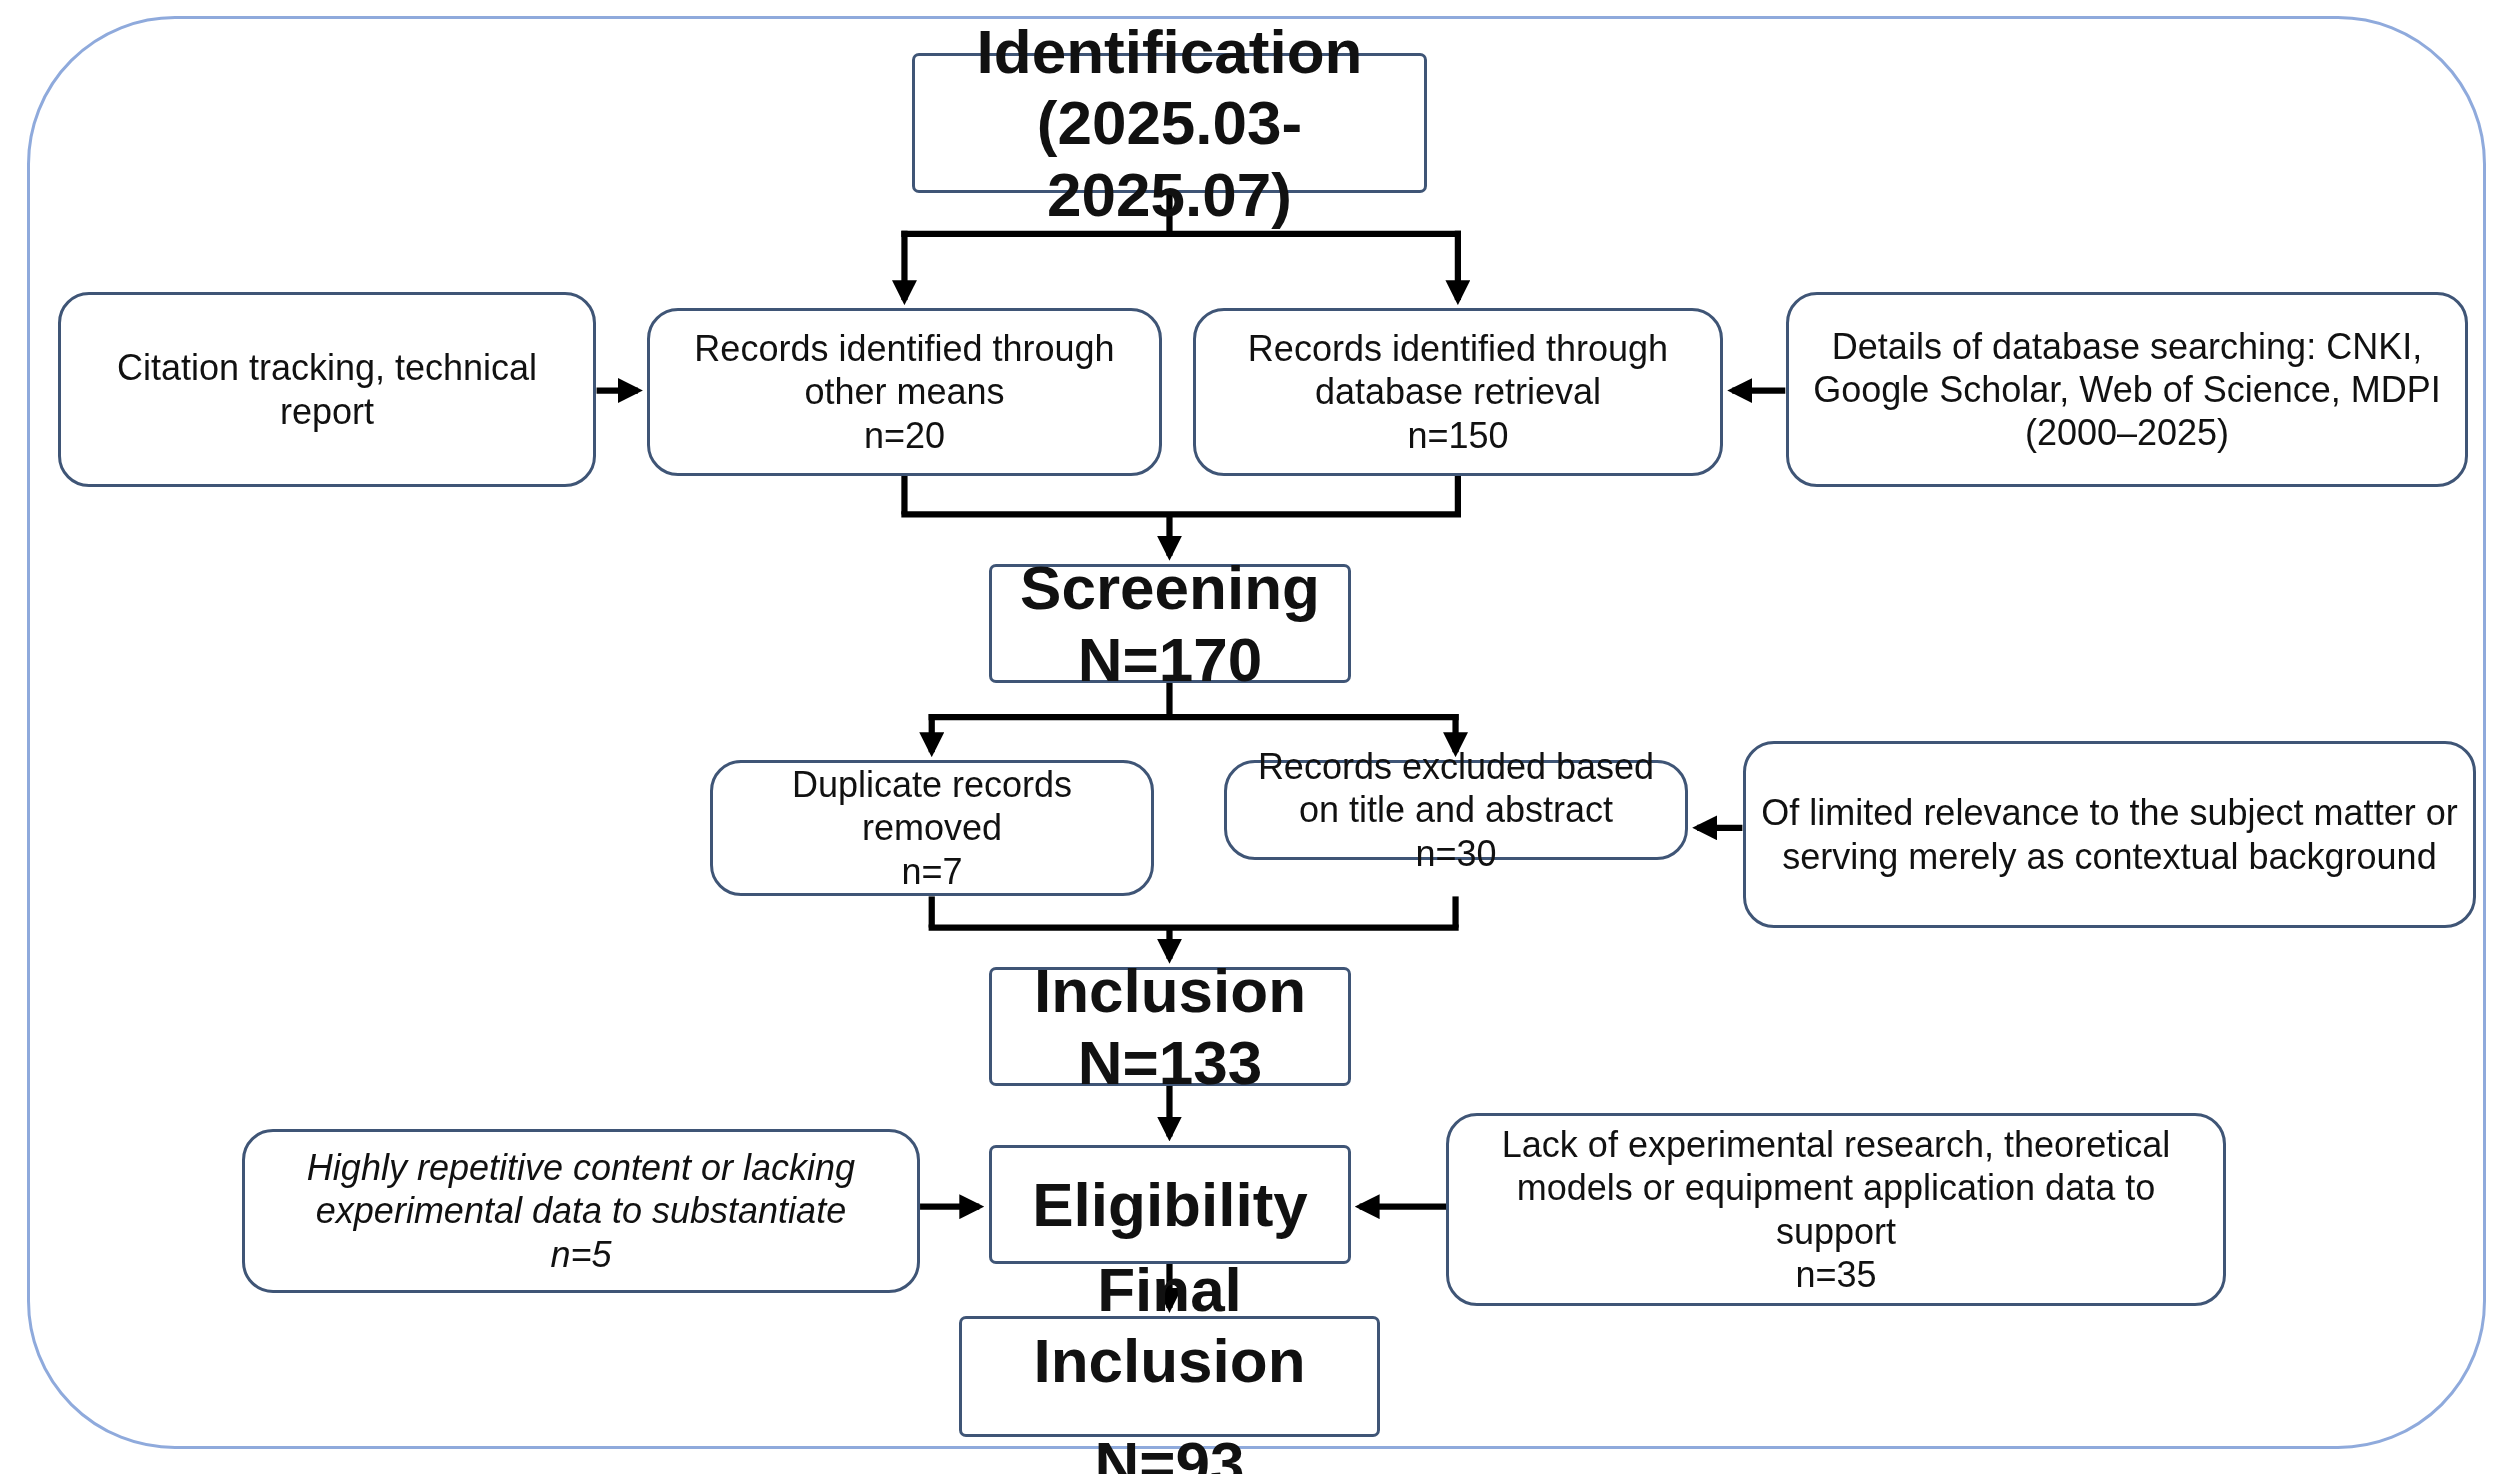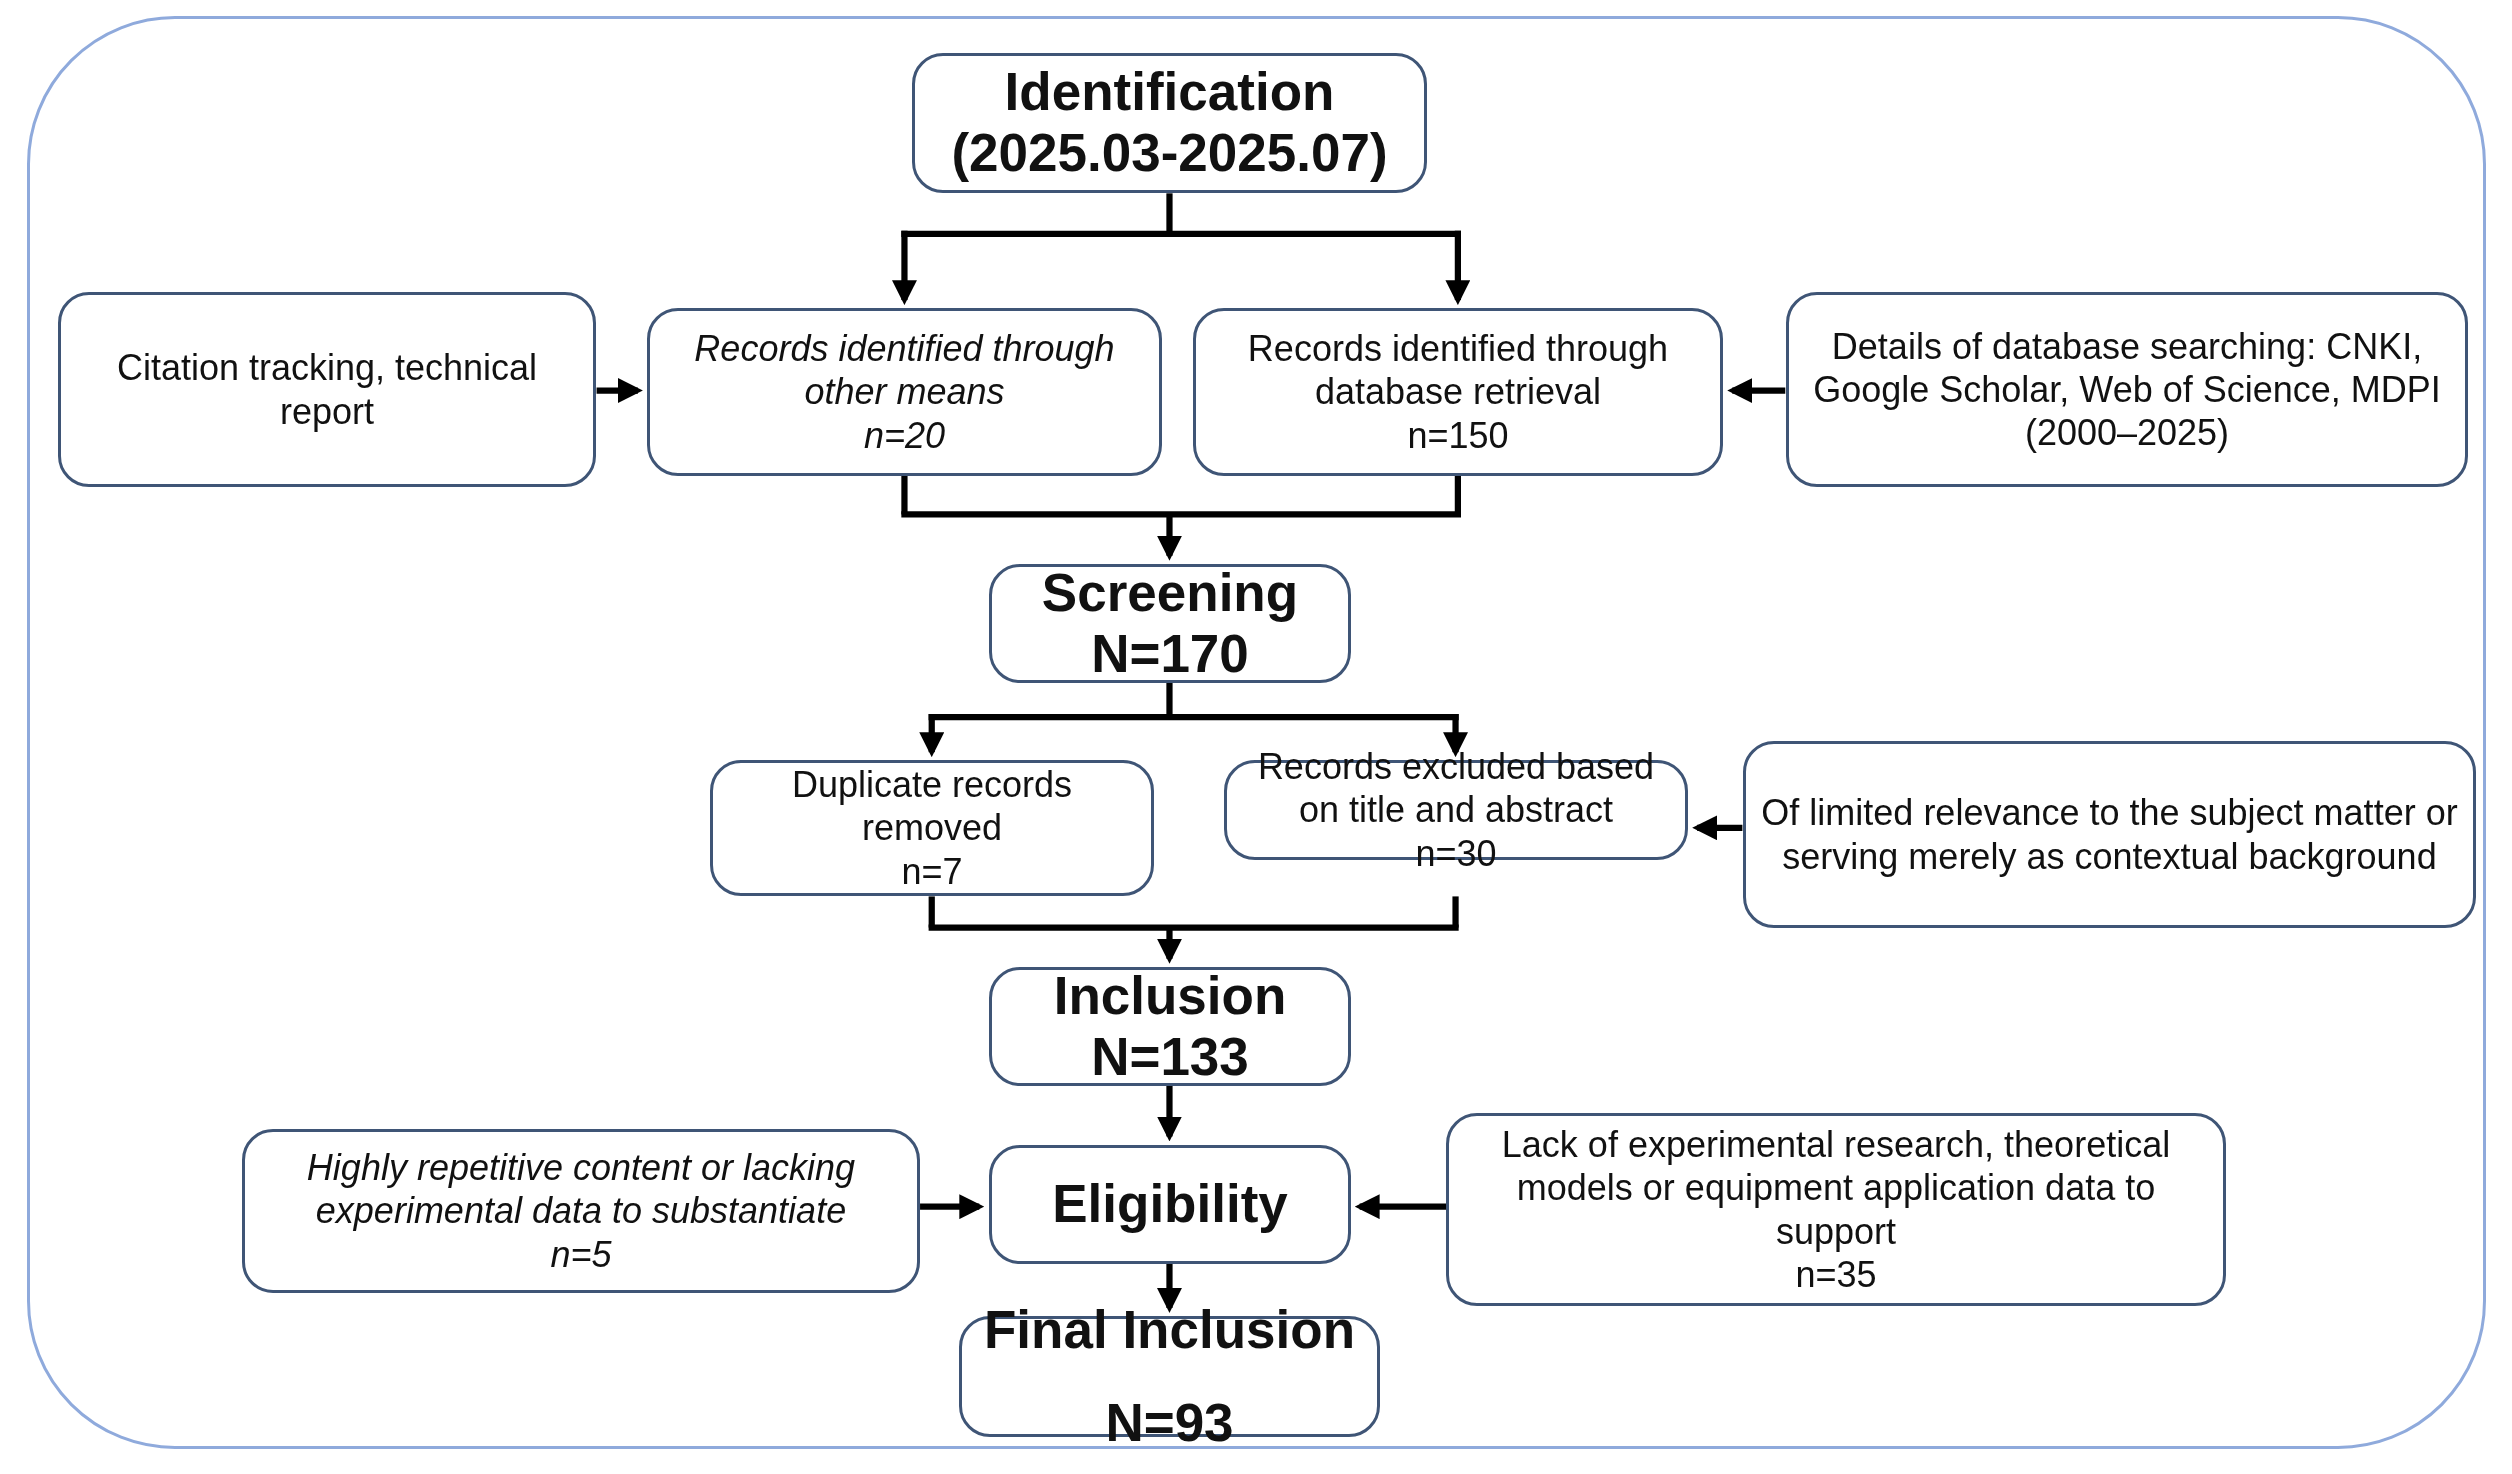--- a/index.html
+++ b/index.html
@@ -22,25 +22,25 @@
   #connector-layer{position:absolute;left:0;top:0;width:2512px;height:1474px;}
   #connector-layer line{stroke:var(--connector);stroke-width:8;}
   #arrowhead polygon{fill:var(--connector);}
   .node{
     position:absolute;box-sizing:border-box;background:var(--background);
     border:3.9px solid var(--node-border);border-radius:31px;
     display:flex;flex-direction:column;justify-content:center;align-items:center;
     text-align:center;
   }
   .content-node{font-size:36px;line-height:1.2;padding:0 11.7px;}
-  .stage-node{font-weight:bold;font-size:53px;line-height:1.15;padding:0 11.7px;}
+  .stage-node{font-weight:bold;font-size:62px;line-height:1.15;padding:0 11.7px;border-radius:7px;}
   
   #n-identification{left:912px;top:53px;width:515px;height:140px;}
   #n-citation{left:58px;top:292px;width:538px;height:195px;}
-  #n-other-means{left:647px;top:308px;width:515px;height:168px;font-style:italic;}
+  #n-other-means{left:647px;top:308px;width:515px;height:168px;}
   #n-db-retrieval{left:1193px;top:308px;width:530px;height:168px;}
   #n-details{left:1786px;top:292px;width:682px;height:195px;padding:0 23px;}
   #n-screening{left:989px;top:564px;width:362px;height:119px;}
   #n-duplicate{left:710px;top:760px;width:444px;height:136px;}
   #n-excluded{left:1224px;top:760px;width:464px;height:100px;}
   #n-limited{left:1743px;top:741px;width:733px;height:187px;}
   #n-inclusion{left:989px;top:967px;width:362px;height:119px;}
   #n-repetitive{left:242px;top:1129px;width:678px;height:164px;padding:0 7.8px;font-style:italic;}
   #n-eligibility{left:989px;top:1145px;width:362px;height:119px;}
   #n-lack{left:1446px;top:1113px;width:780px;height:193px;padding:0 6.2px;}

